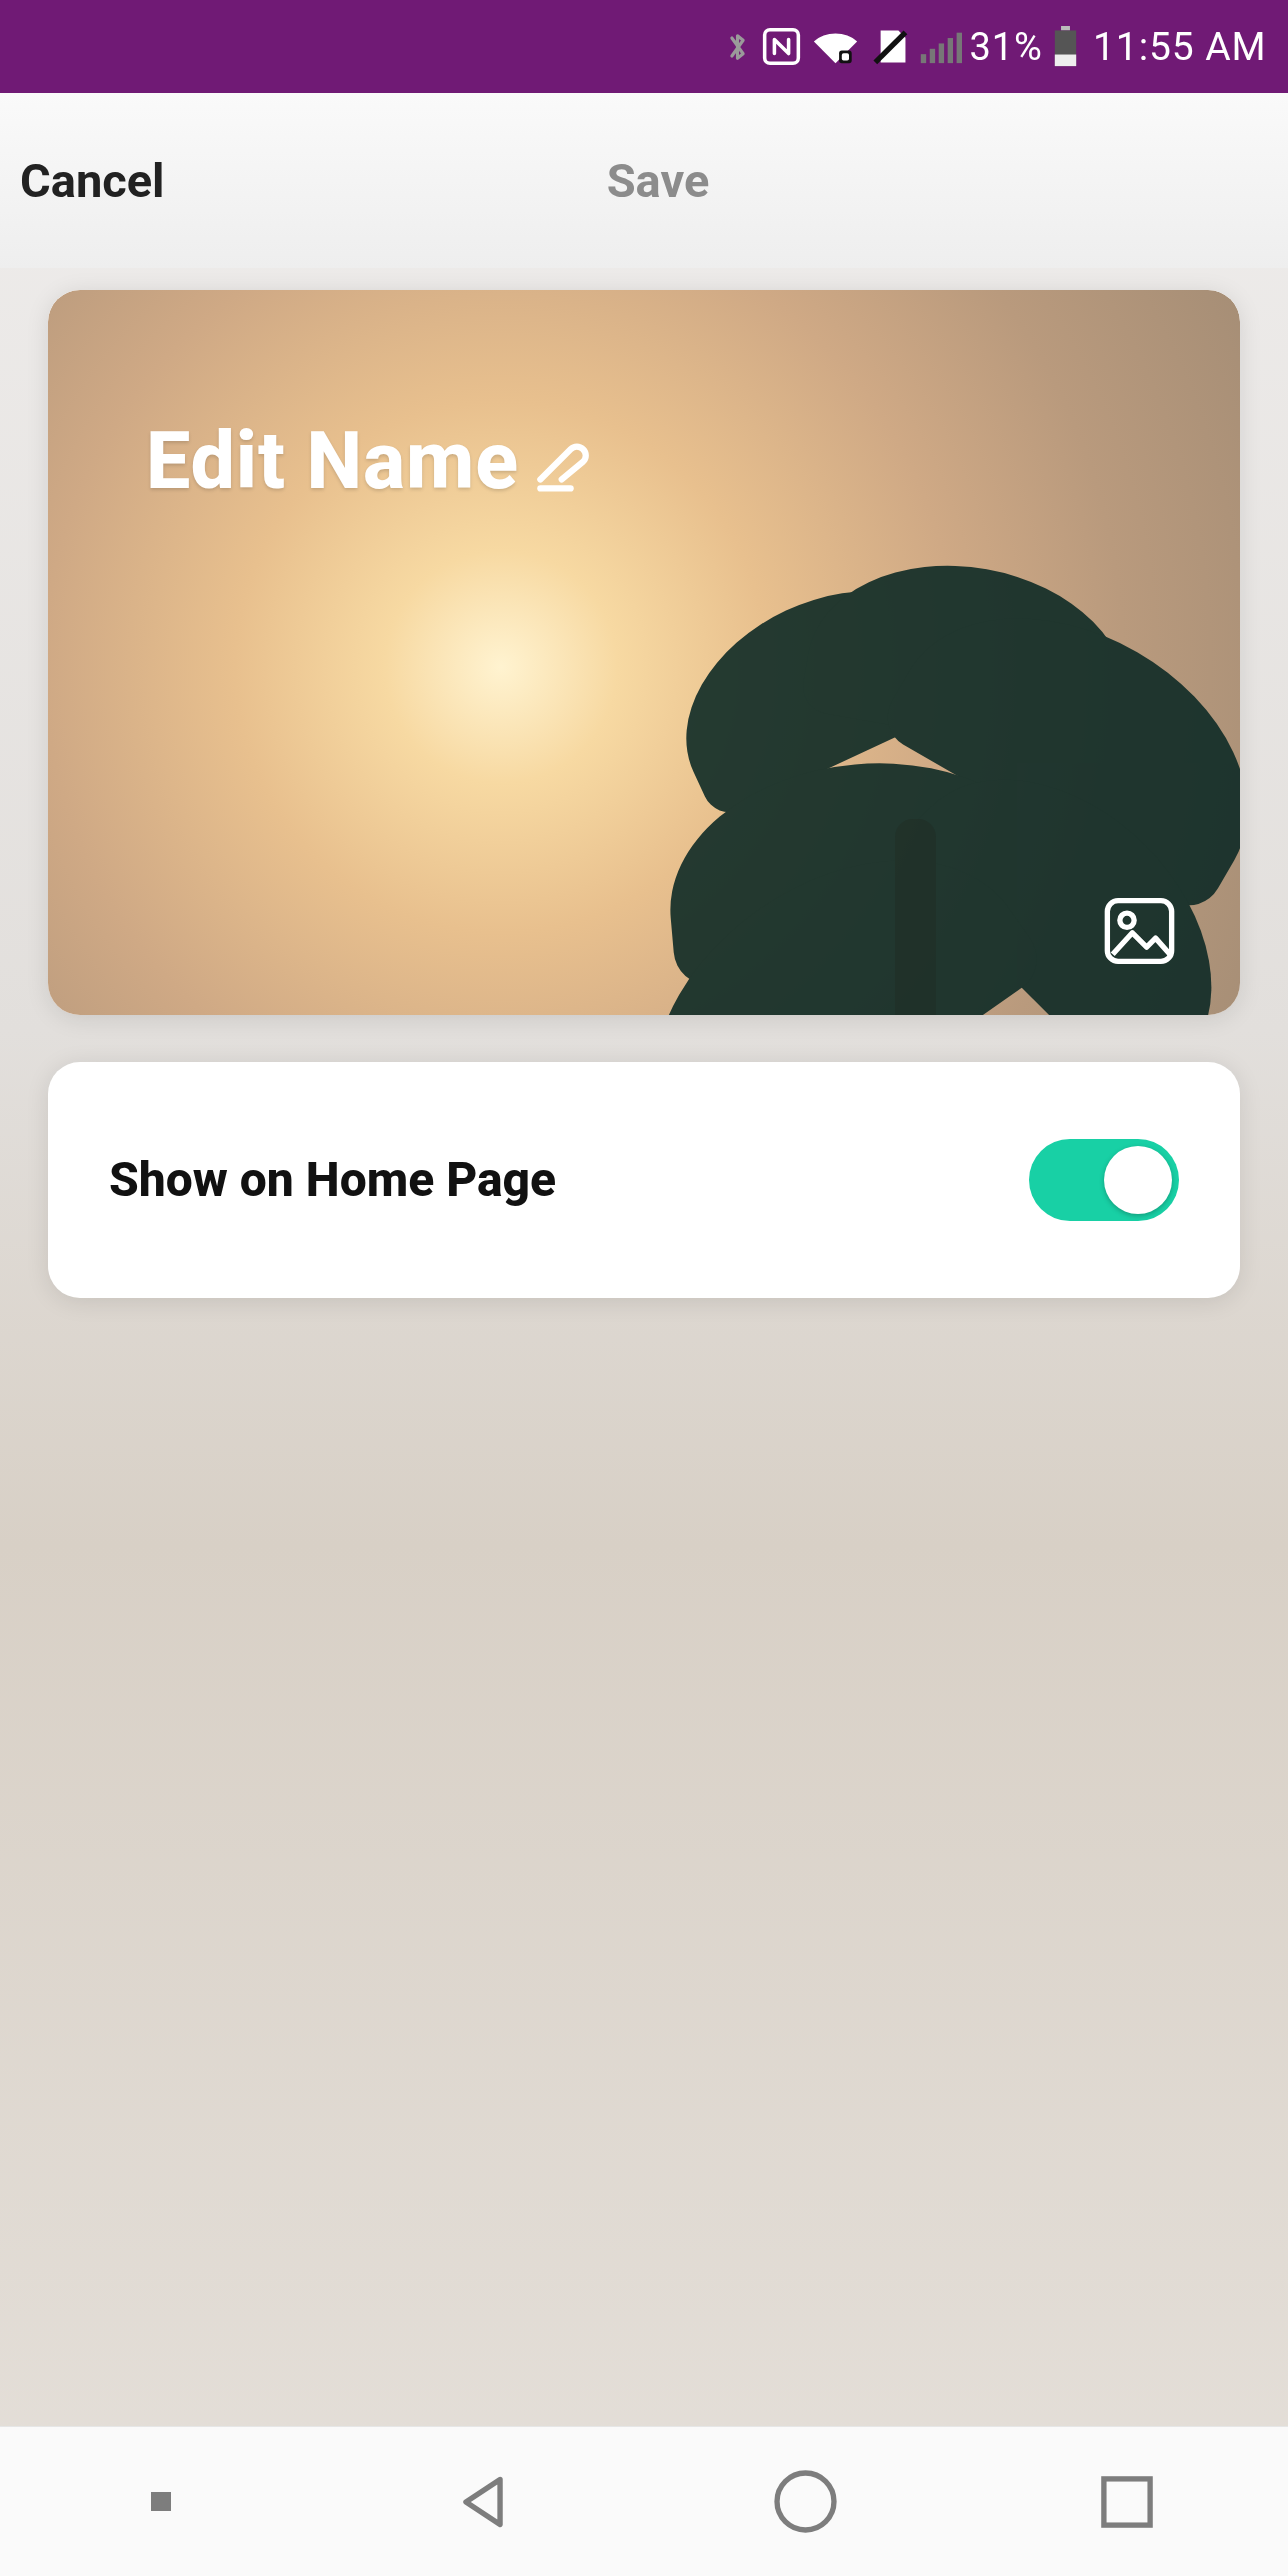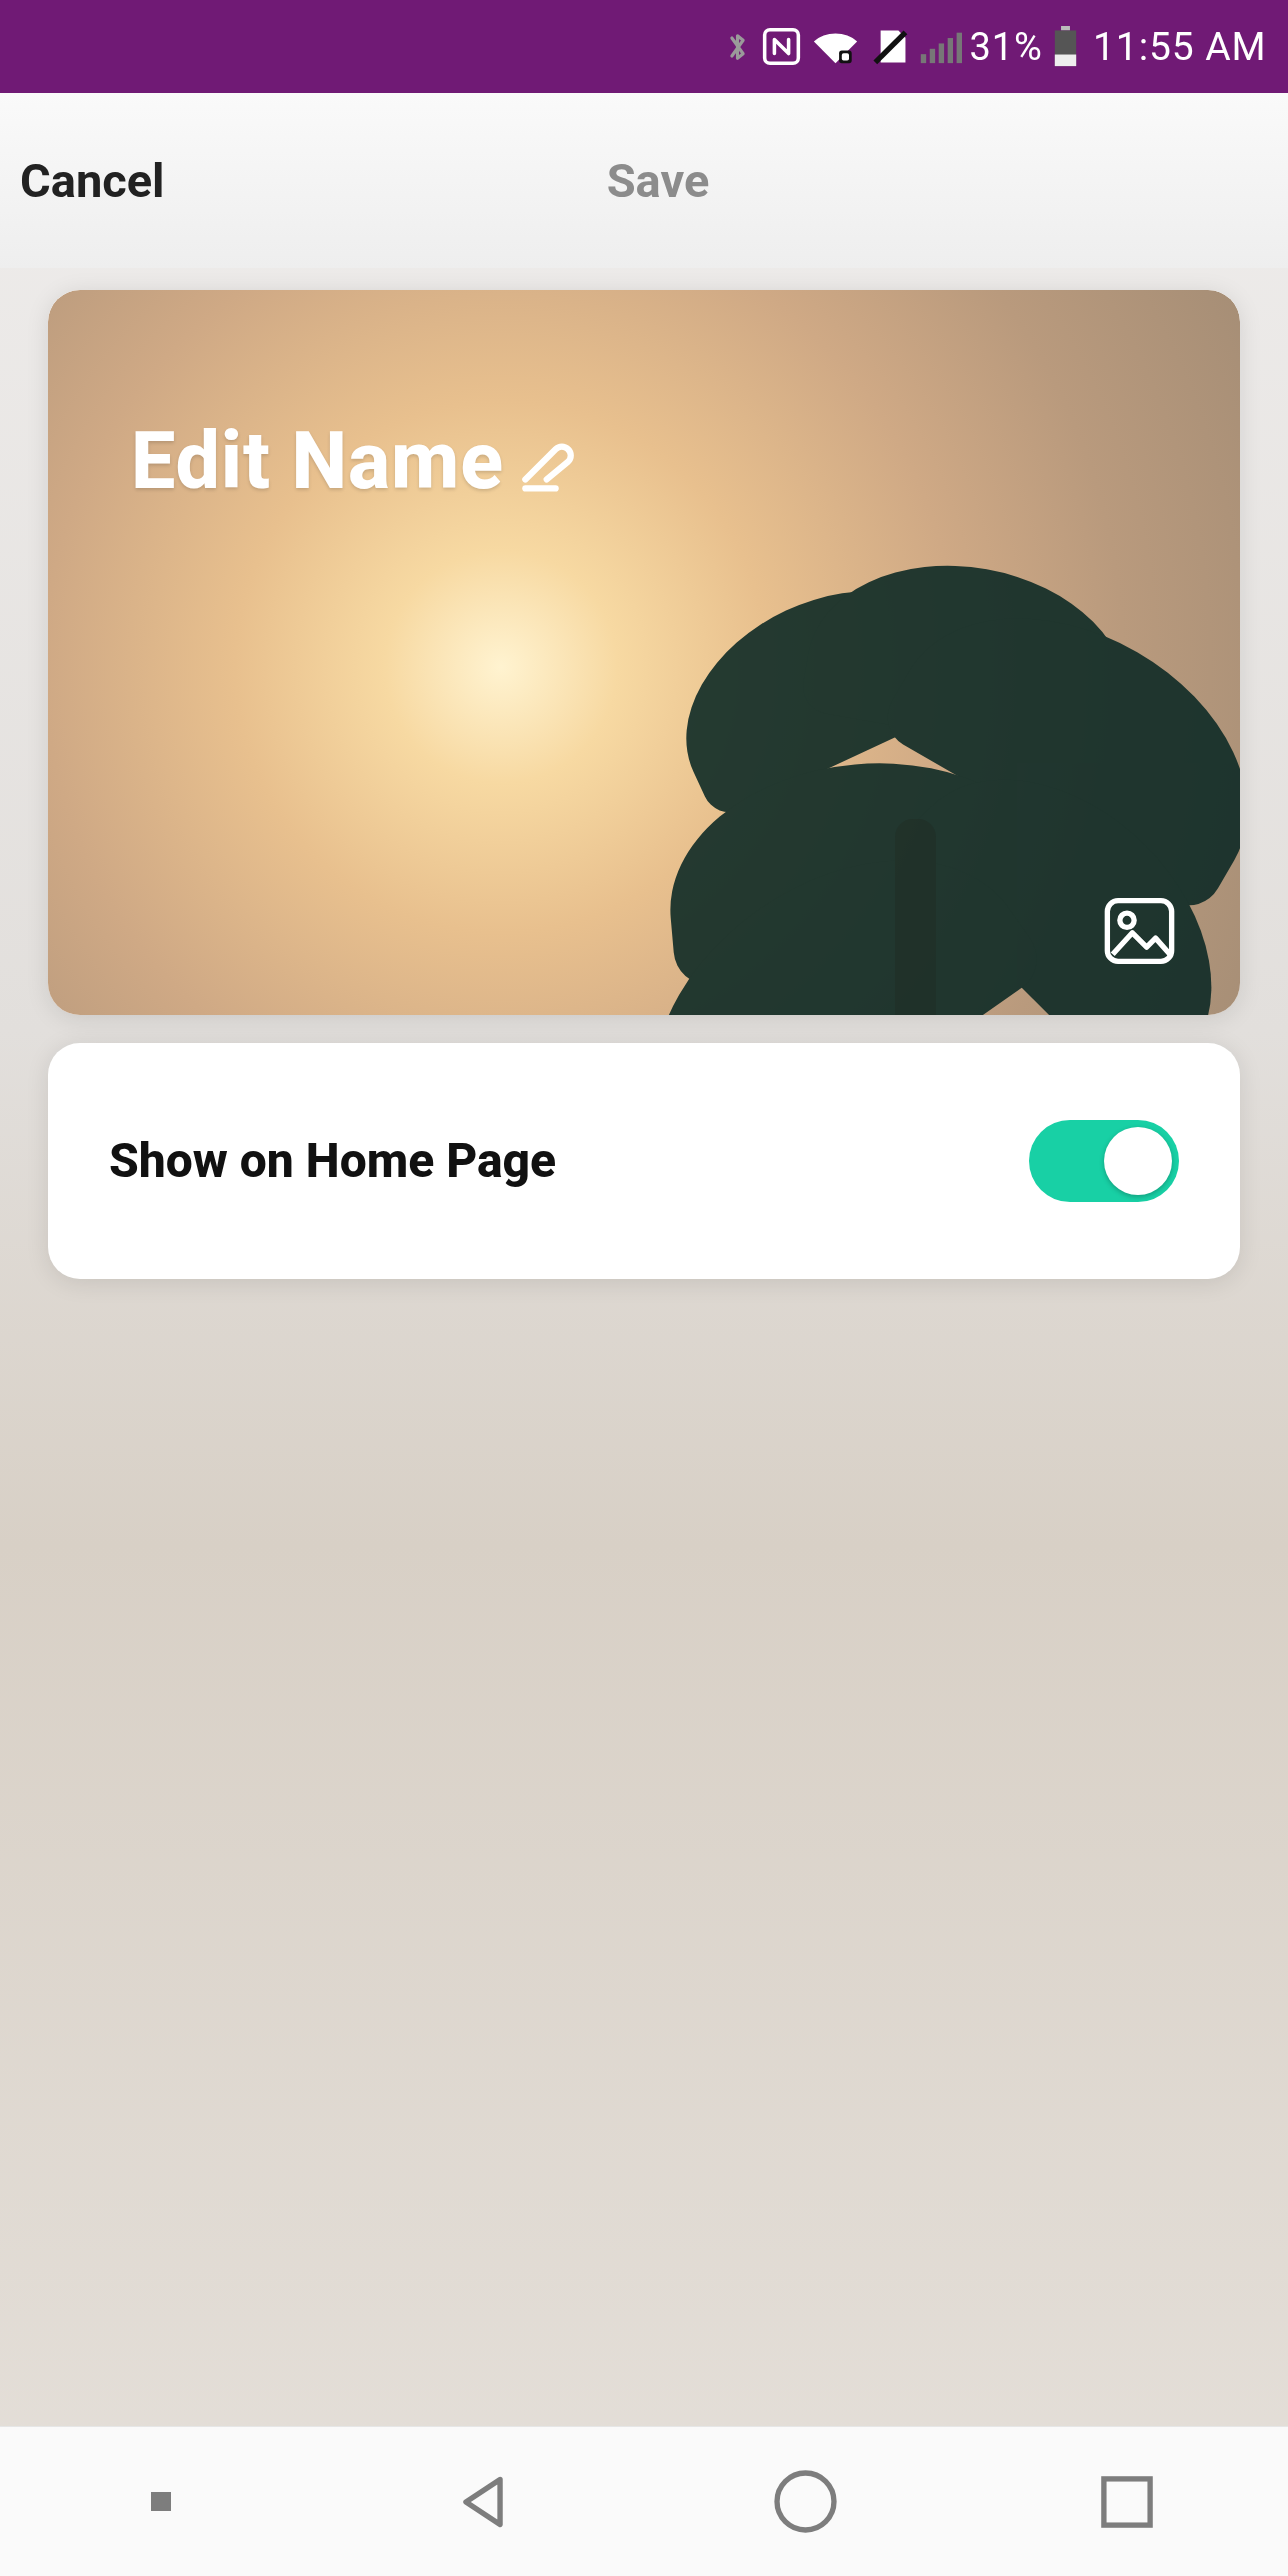--- a/index.html
+++ b/index.html
@@ -78,21 +78,21 @@
   .leaf.l1 { width: 304px; height: 161px; right: 322px; top: 107px; transform: rotate(-25deg); }
   .leaf.l2 { width: 322px; height: 170px; right: 161px; top: 72px;  transform: rotate(10deg); }
   .leaf.l3 { width: 376px; height: 197px; right: 18px;  top: 143px; transform: rotate(30deg); }
   .leaf.l4 { width: 394px; height: 206px; right: 233px; top: 268px; transform: rotate(-5deg); }
   .leaf.l5 { width: 358px; height: 188px; right: 36px;  top: 322px; transform: rotate(45deg); }
   .leaf.l6 { width: 411px; height: 215px; right: 268px; top: 394px; transform: rotate(-35deg); }
   .trunk { position: absolute; width: 41px; height: 268px; background: #0e2520; right: 358px; bottom: -36px; border-radius: 18px; }
 
   .hero-name {
     position: absolute;
-    left: 83px;
+    left: 98px;
     top: 125px;
     display: flex;
     align-items: flex-end;
     gap: 16px;
     color: #fff;
     text-shadow: 0 1.8px 3.6px rgba(0,0,0,0.15);
   }
   .hero-name span { font-size: 79px; font-weight: 800; letter-spacing: 0.9px; }
   .hero-name svg  { margin-bottom: 12.5px; }
 
@@ -131,21 +131,21 @@
     top: -21.5px;
     right: 39px;
     width: 36px; height: 36px;
     border-top: 3.6px dashed #c3c3c3;
     border-right: 3.6px dashed #c3c3c3;
     transform: rotate(-45deg);
     background: #fff;
   }
 
   
-  .toggle-card { margin-top: 28px; padding: 77px 61px; display: flex; align-items: center; justify-content: space-between; }
+  .toggle-card { margin-top: 47px; padding: 77px 61px; display: flex; align-items: center; justify-content: space-between; }
   .toggle-card .label { font-size: 48px; font-weight: 800; color: #111; }
   .switch {
     width: 150px; height: 82px; border-radius: 54px;
     background: #18d0a5;
     position: relative;
   }
   .switch .knob {
     position: absolute; top: 7.2px; right: 7.2px;
     width: 68px; height: 68px; border-radius: 50%;
     background: #fff;

